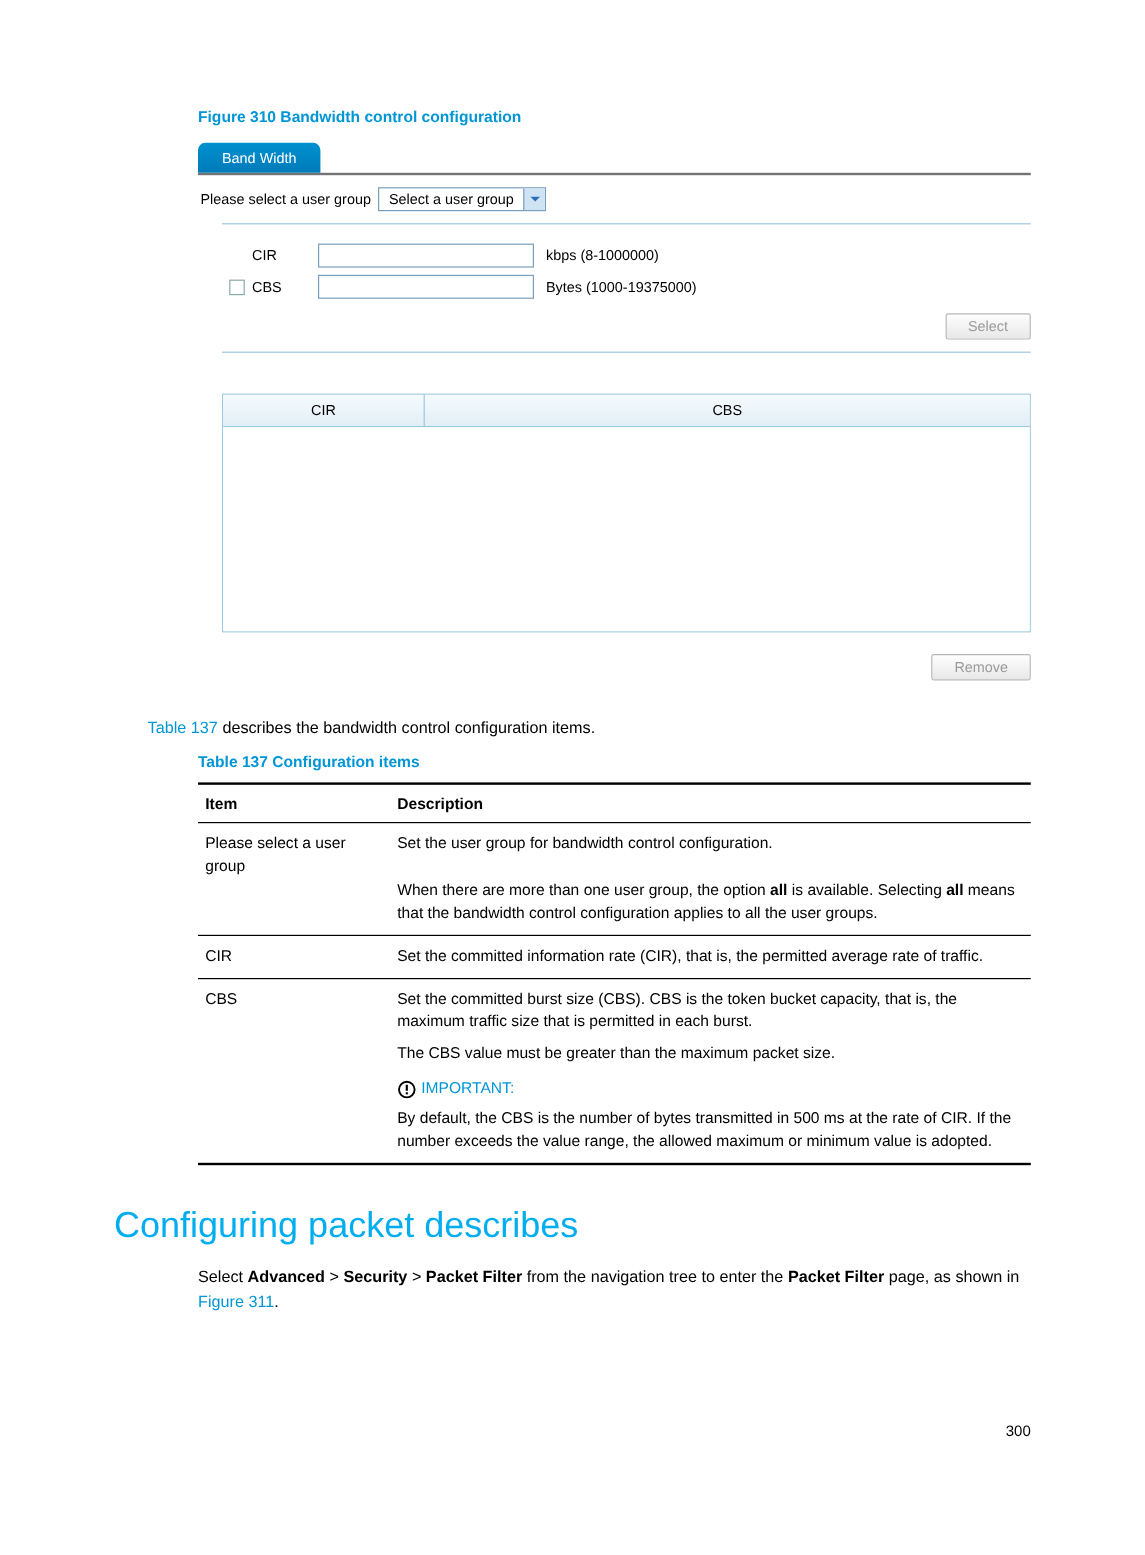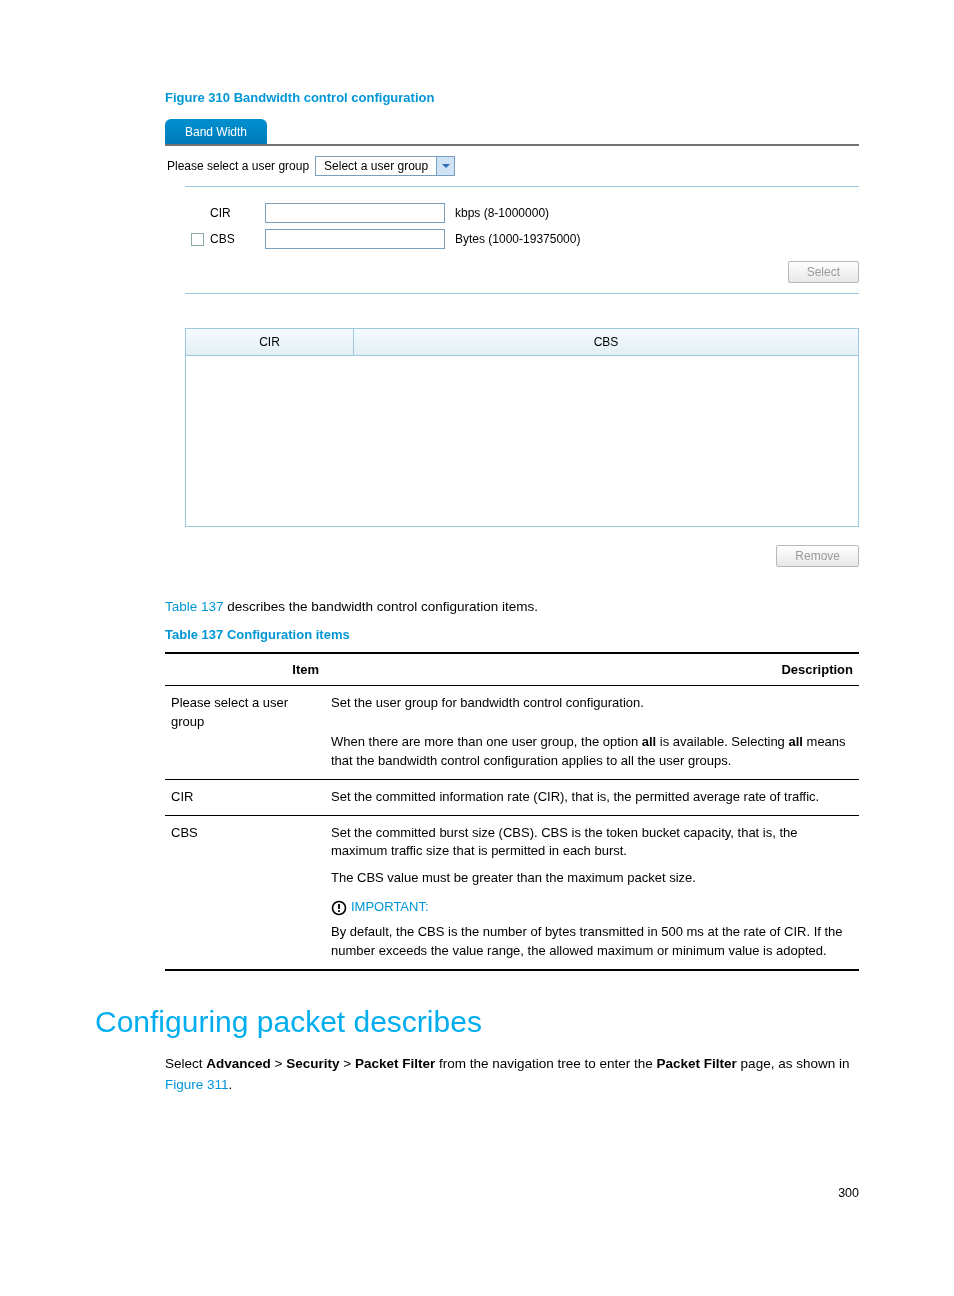--- a/index.html
+++ b/index.html
@@ -119,39 +119,39 @@
   .list-btn-row {
     display: flex; gap: 6px;
     margin: 10px 0 0 20px;
   }
   .remove-row {
     display: flex; justify-content: flex-end;
     margin: 18px 0 0 20px;
   }
 
   .body-para {
-    margin: 30px 0 8px 70px;
+    margin: 30px 0 8px 28px;
     font-size: 13.5px;
     line-height: 1.5;
   }
   .body-para .link { color: #0096d6; }
   .table-title {
     color: #0096d6;
     font-weight: bold;
     font-size: 13px;
     margin: 10px 0 10px 70px;
   }
   .doc-table {
     margin: 0 0 0 70px;
     border-collapse: collapse;
     width: calc(100% - 70px);
     font-size: 13px;
   }
   .doc-table th {
-    text-align: right;
+    text-align: left;
     border-top: 2px solid #000;
     border-bottom: 1.5px solid #000;
     padding: 8px 6px;
     font-weight: bold;
   }
   .doc-table td {
     border-bottom: 1px solid #000;
     padding: 8px 6px;
     vertical-align: top;
     line-height: 1.45;

